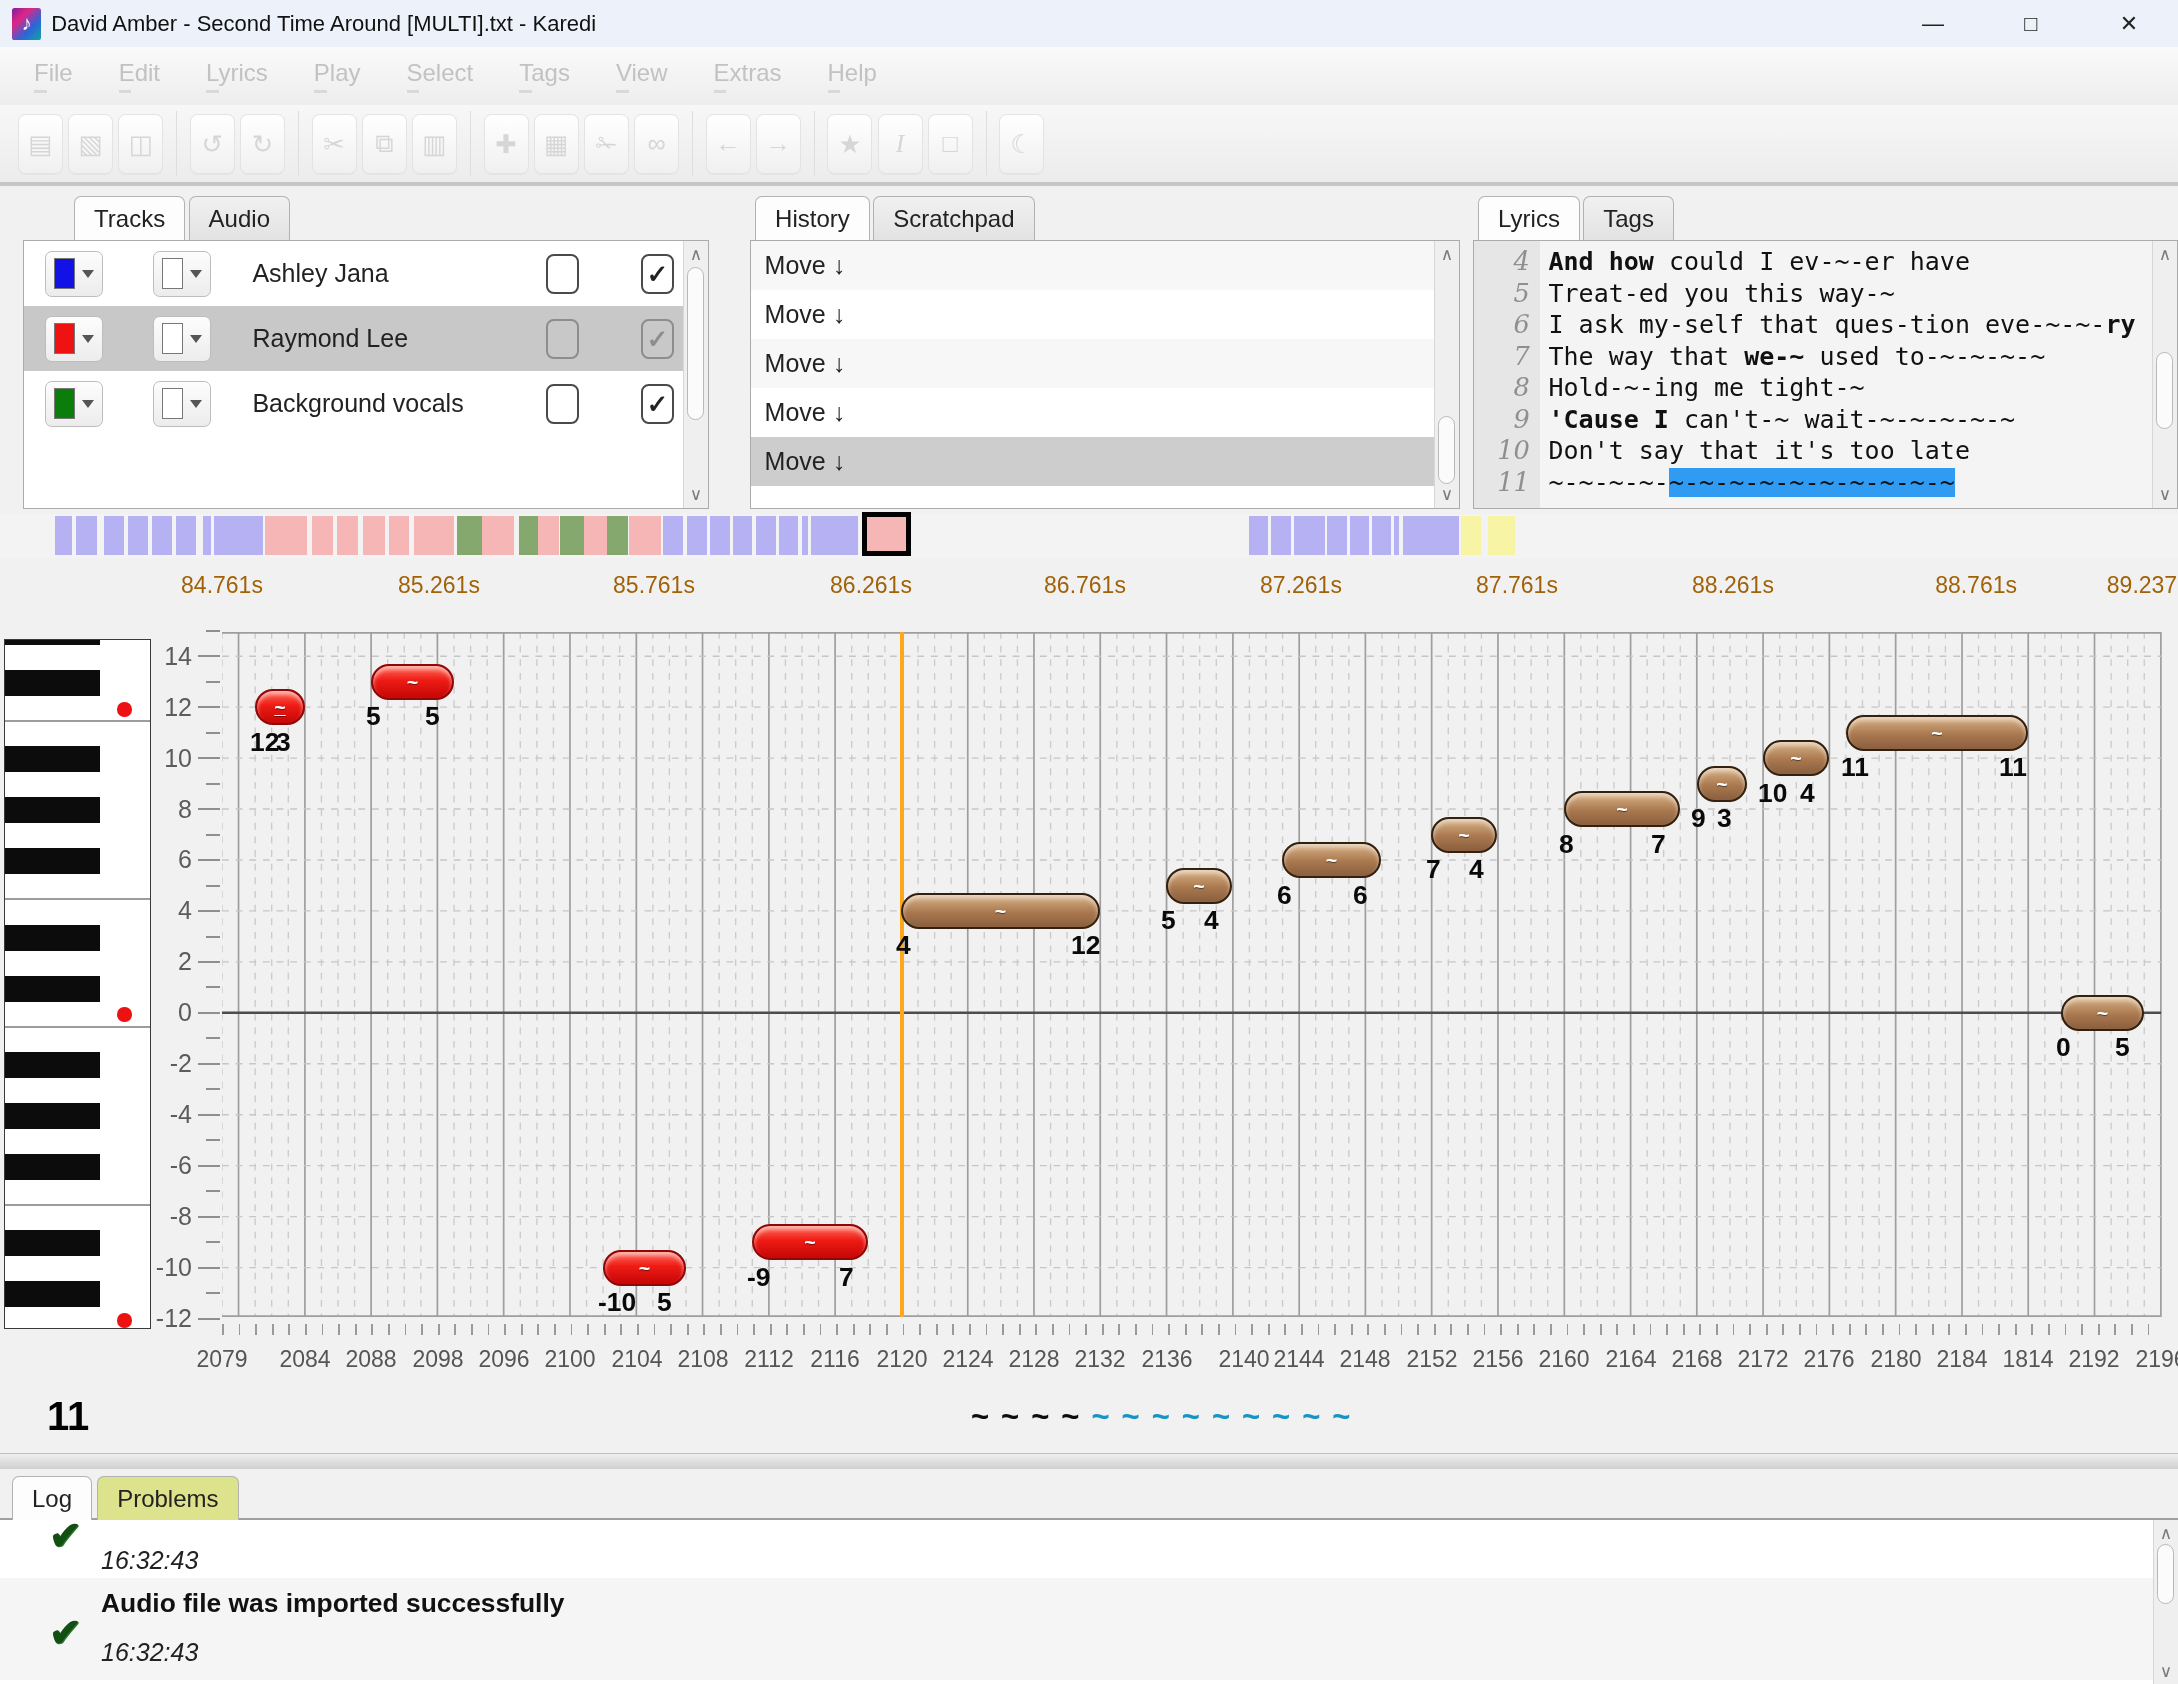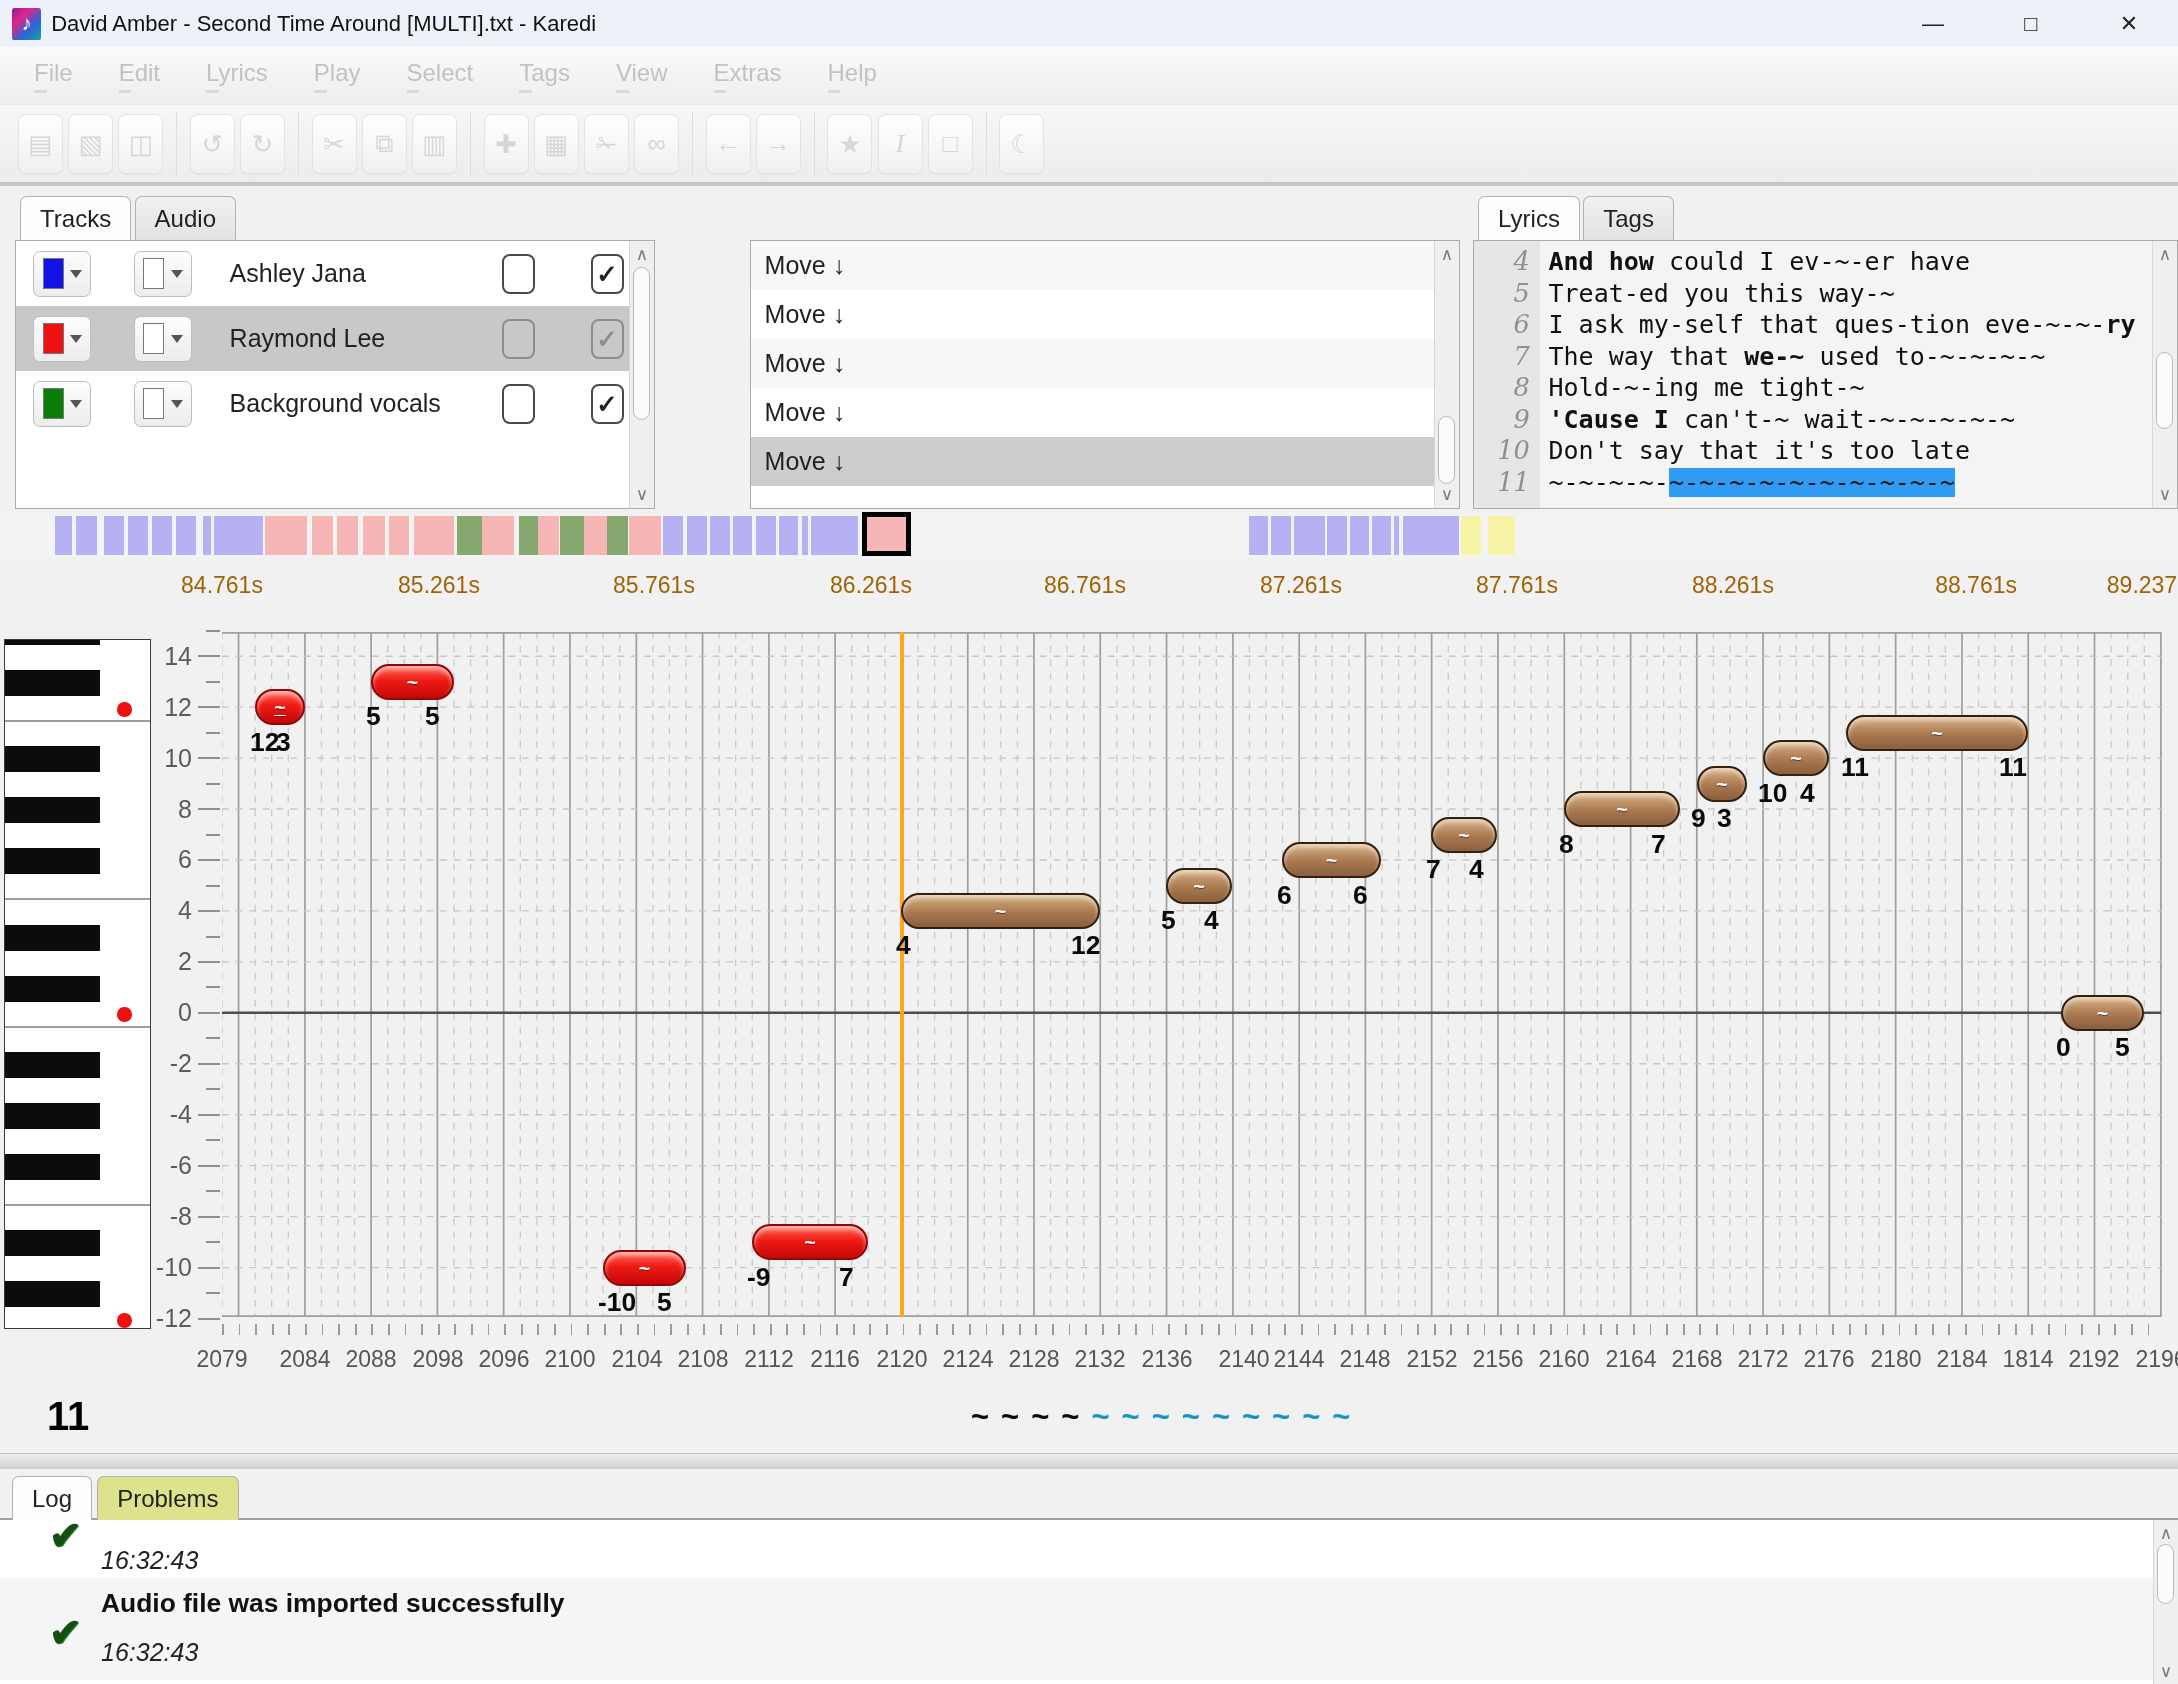--- a/index.html
+++ b/index.html
@@ -21,21 +21,21 @@
   
   #toolbar{position:absolute;left:0;top:105px;width:2178px;height:81px;
     background:linear-gradient(#f7f7f7,#ececec);display:flex;align-items:center;padding-left:15.3px;box-sizing:border-box;
     border-bottom:4.3px solid #c6c6c6;}
   .tb-btn{width:43px;height:58px;margin:0 2.6px;border-radius:7.7px;border:1.7px solid #e3e3e3;
     background:linear-gradient(#ffffff,#f0f0f0);display:flex;align-items:center;justify-content:center;
     color:#d6d6d6;font-size:25.6px;box-shadow:0 0.9px 0.9px rgba(0,0,0,0.04);}
   .tb-sep{width:0;height:65px;border-left:1.7px solid #dedede;margin:0 10.2px;}
   
   .panel{position:absolute;top:191px;height:318px;}
-  #tracks-panel{left:15px;width:640px;}
+  #tracks-panel{left:23px;width:640px;padding-left:46px;}
   #history-panel{left:750px;width:710px;}
   #lyrics-panel{left:1473px;width:705px;}
   .tab-row{height:49px;display:flex;align-items:flex-end;gap:3.4px;padding-left:5.1px;}
   .tab{font-size:24px;padding:8.5px 19px 6.8px 19px;border:1.7px solid #b2b2b2;border-bottom:none;
     border-radius:6.8px 6.8px 0 0;background:linear-gradient(#f1f1f1,#e2e2e2);color:#222;}
   .tab.sel{background:#fdfdfd;position:relative;z-index:3;}
   .tab.problems{background:#dde28c;}
   .panel-body{position:absolute;left:0;right:0;top:49px;bottom:0;background:#fff;border:1.7px solid #ababab;box-sizing:border-box;overflow:hidden;}
   
   #tracks-table{position:absolute;inset:0;}
@@ -274,20 +274,24 @@
       </div>
       <div class="vscroll">
         <div class="arr up">∧</div>
         <div class="thumb" style="top:25.6px;height:153px;"></div>
         <div class="arr down">∨</div>
       </div>
     </div>
   </div>
 
   <div class="panel" id="history-panel">
+    <div class="tab-row">
+      <div class="tab sel">History</div>
+      <div class="tab">Scratchpad</div>
+    </div>
     <div class="panel-body">
       <div id="history-list" style="margin-right:24px;">
           <div class="hist-item">Move ↓</div>
           <div class="hist-item">Move ↓</div>
           <div class="hist-item">Move ↓</div>
           <div class="hist-item">Move ↓</div>
           <div class="hist-item selected">Move ↓</div>
         </div>
       <div class="vscroll">
         <div class="arr up">∧</div>

